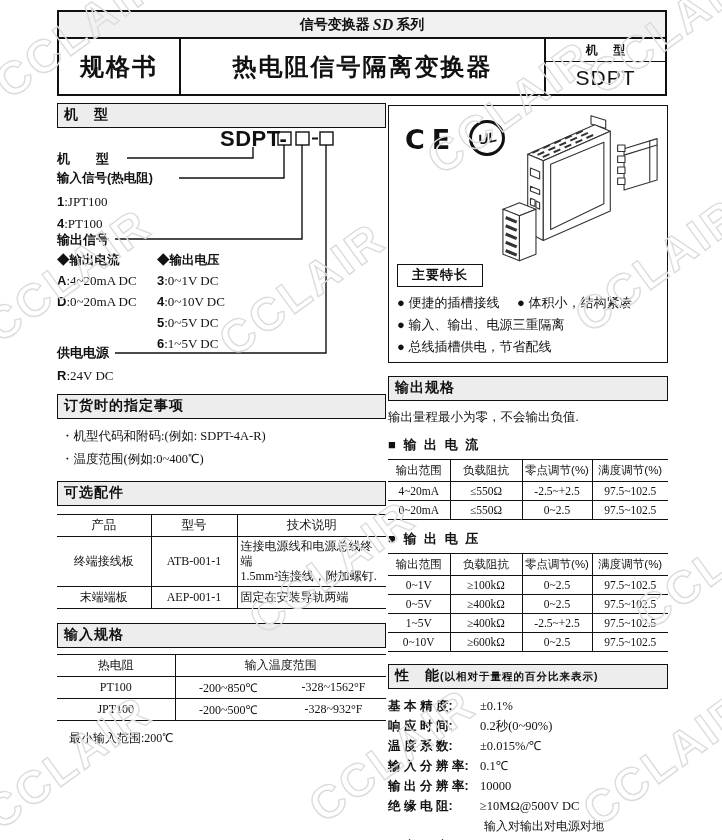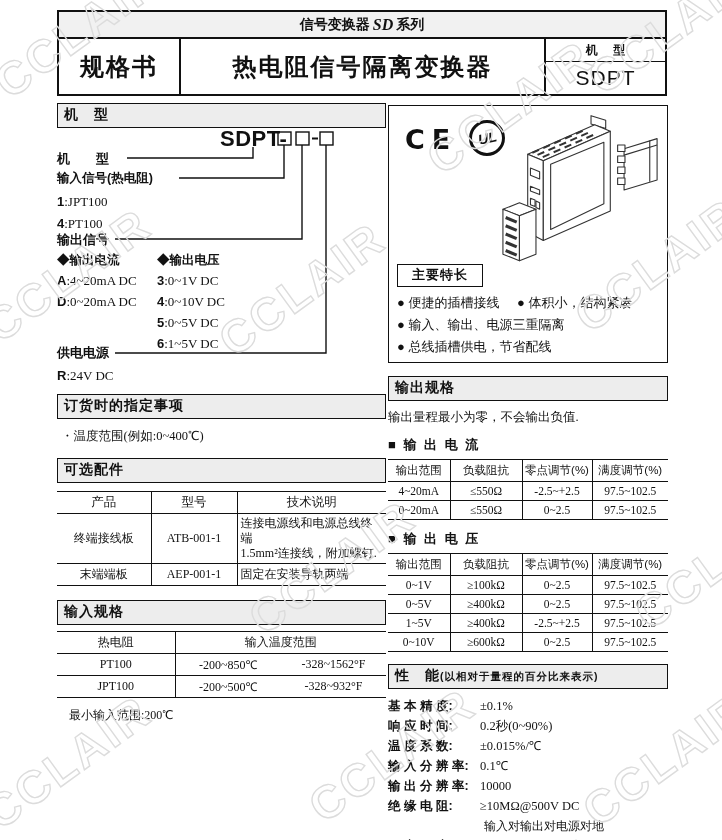--- a/index.html
+++ b/index.html
@@ -152,20 +152,21 @@
       <span class="d-opt" style="left:100px;top:145px"><b>3</b><span>:0~1V DC</span></span>
       <span class="d-opt" style="left:100px;top:166px"><b>4</b><span>:0~10V DC</span></span>
       <span class="d-opt" style="left:100px;top:187px"><b>5</b><span>:0~5V DC</span></span>
       <span class="d-opt" style="left:100px;top:208px"><b>6</b><span>:1~5V DC</span></span>
       <span class="d-lab" style="left:0;top:216px">供电电源</span>
       <span class="d-opt" style="left:0;top:240px"><b>R</b><span>:24V DC</span></span>
     </div>
 
     <div class="sec-h">订货时的指定事项</div>
     <div style="margin:6px 0 10px">
+      <div class="list-item">・机型代码和附码:(例如: SDPT-4A-R)</div>
       <div class="list-item">・温度范围(例如:0~400℃)</div>
     </div>
 
     <div class="sec-h">可选配件</div>
     <table class="acc-table">
       <colgroup>
           <col style="width:94px">
           <col style="width:86px">
           <col>
         </colgroup>

